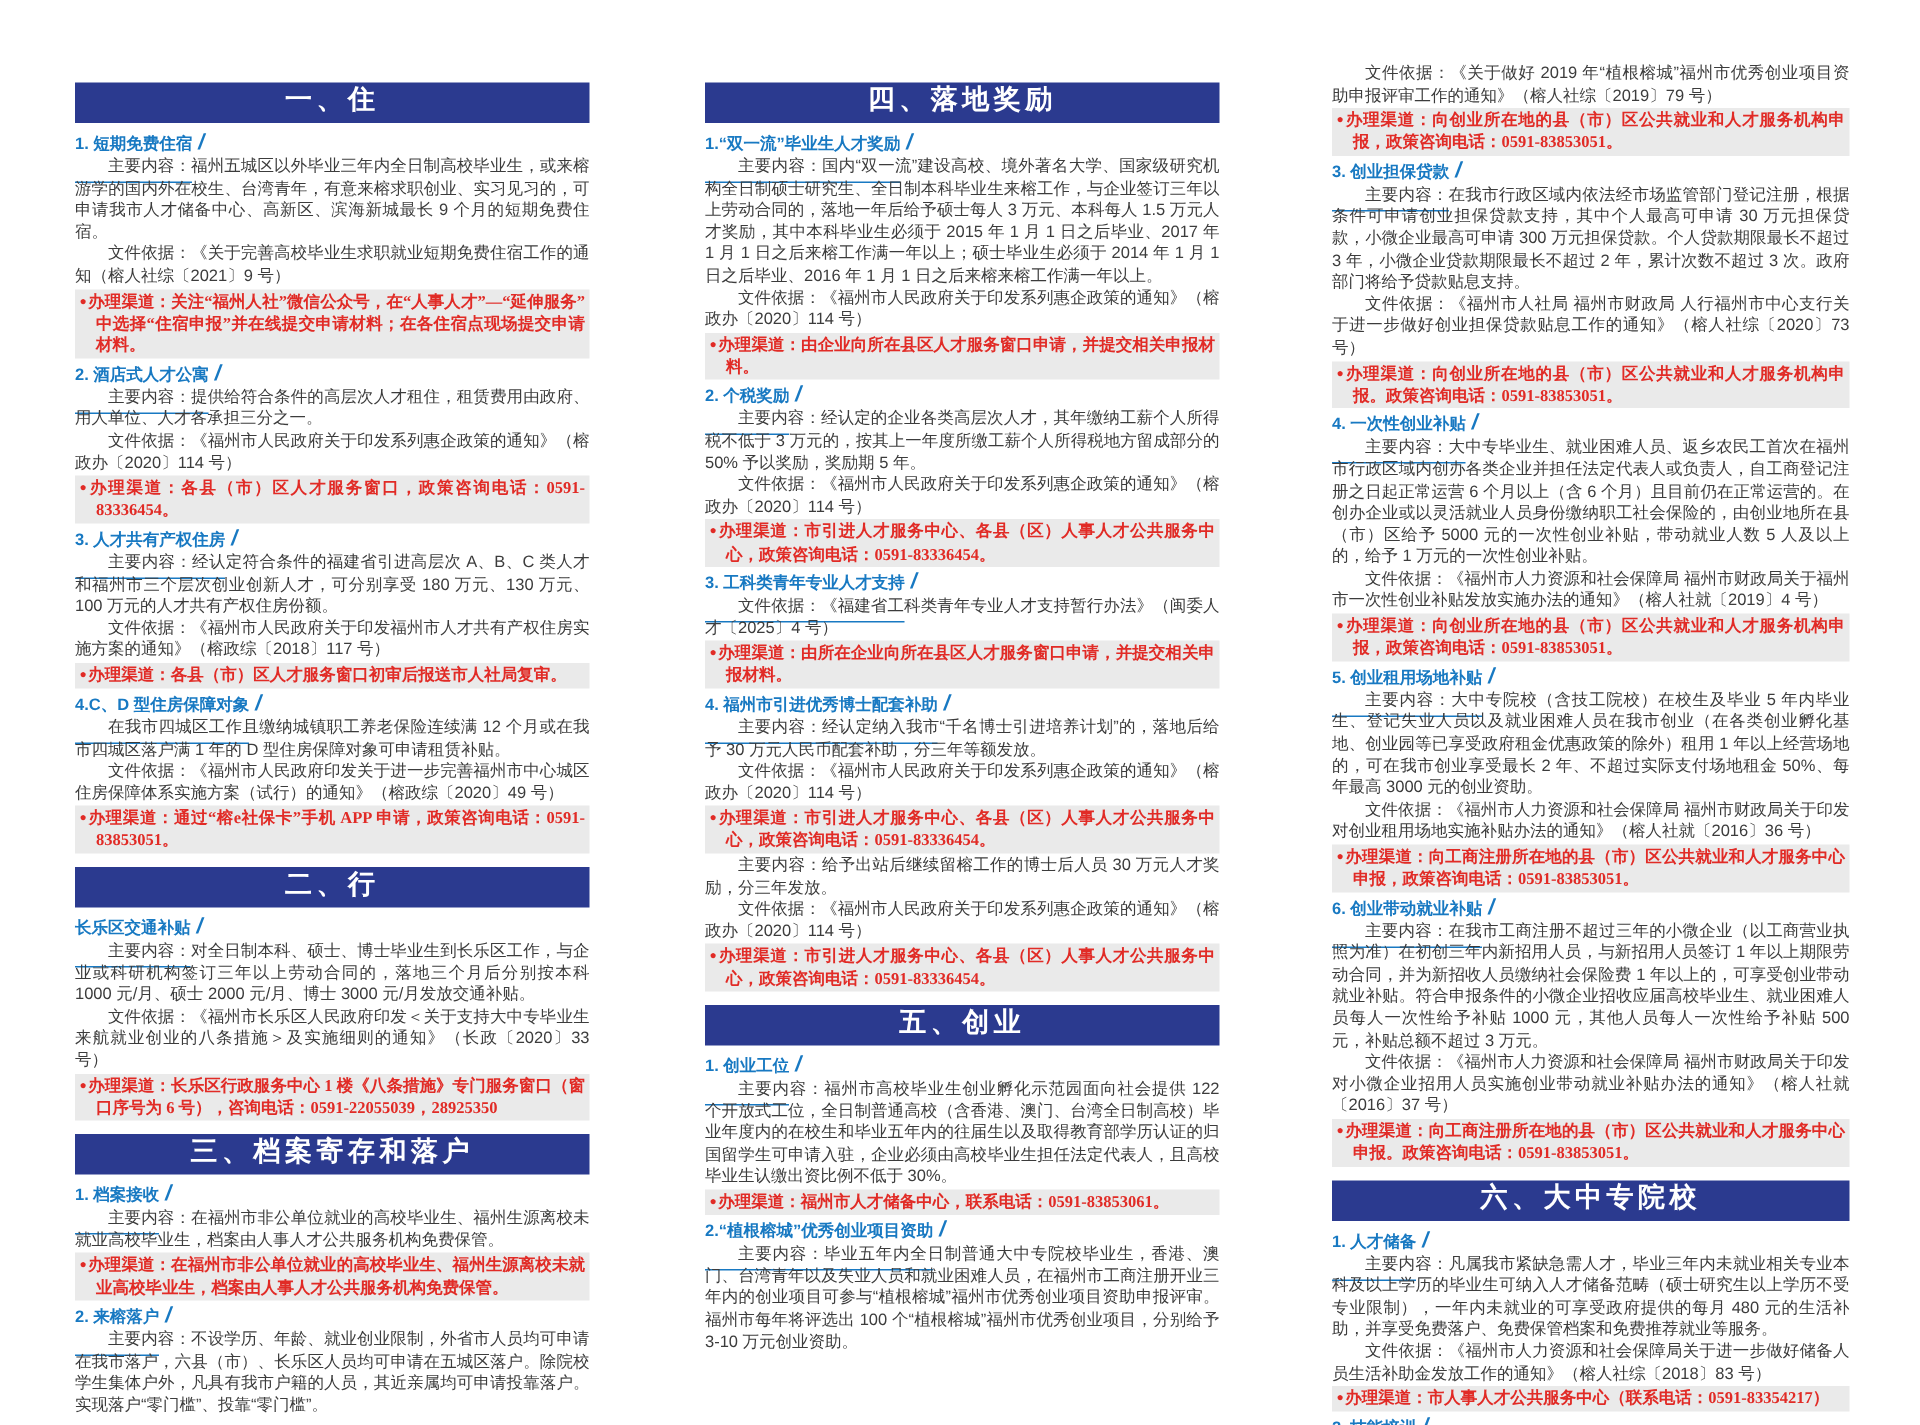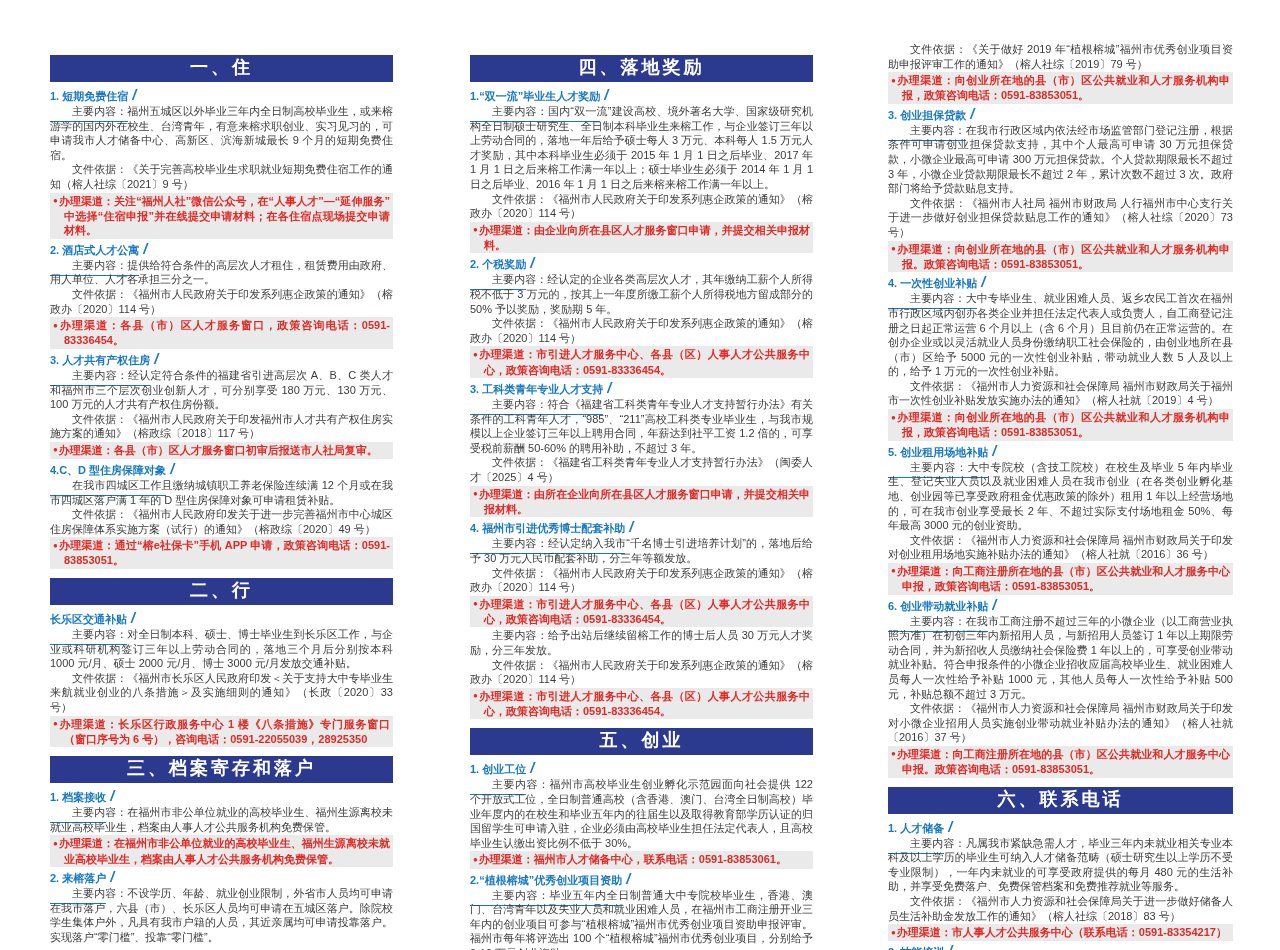--- a/index.html
+++ b/index.html
@@ -35,21 +35,21 @@
     font-style:italic; font-size:14.5px; font-weight:bold;
     margin-left:4px; color:var(--head-blue,#1879c2);
   }
 
   .body-para { margin:0; text-indent:2em; }
 
   .channel {
     background:var(--channel-bg,#eaeaea); color:var(--channel-red,#e12b26);
     font-weight:bold; padding:1px 3px; margin:1px 0;
   }
-  .channel .inner { display:block; padding-left:11px; text-indent:-11px; }
+  .channel .inner { display:block; padding-left:11px; text-indent:-11px;font-family:Liberation Serif, serif; }
   .channel .bullet { font-size:8px; vertical-align:1.5px; margin-right:1px; }
 </style>
 </head>
 <body>
 
 <div class="page" data-name="policy-brochure-page" style="--bar-bg: #2b3a8f; --bar-fg: #ffffff; --head-blue: #1879c2; --channel-red: #e12b26; --channel-bg: #eaeaea; --body-text: #3c3c3c;">
   <div class="col" data-name="column-1">
       <div class="bar" data-name="section-header-bar">一、住</div>
       <div class="policy-heading" data-name="policy-heading"><span class="ht" data-name="policy-heading-text">1. 短期免费住宿</span><span class="slash" data-name="heading-slash-mark">/</span></div>
       <p class="body-para" data-name="body-paragraph">主要内容：福州五城区以外毕业三年内全日制高校毕业生，或来榕游学的国内外在校生、台湾青年，有意来榕求职创业、实习见习的，可申请我市人才储备中心、高新区、滨海新城最长 9 个月的短期免费住宿。</p>
@@ -99,21 +99,20 @@
       <div class="channel" data-name="channel-note">
         <span class="inner" data-name="channel-note-text"><span class="bullet" data-name="bullet-icon">●</span>办理渠道：由企业向所在县区人才服务窗口申请，并提交相关申报材料。</span>
       </div>
       <div class="policy-heading" data-name="policy-heading"><span class="ht" data-name="policy-heading-text">2. 个税奖励</span><span class="slash" data-name="heading-slash-mark">/</span></div>
       <p class="body-para" data-name="body-paragraph">主要内容：经认定的企业各类高层次人才，其年缴纳工薪个人所得税不低于 3 万元的，按其上一年度所缴工薪个人所得税地方留成部分的 50% 予以奖励，奖励期 5 年。</p>
       <p class="body-para" data-name="body-paragraph">文件依据：《福州市人民政府关于印发系列惠企政策的通知》（榕政办〔2020〕114 号）</p>
       <div class="channel" data-name="channel-note">
         <span class="inner" data-name="channel-note-text"><span class="bullet" data-name="bullet-icon">●</span>办理渠道：市引进人才服务中心、各县（区）人事人才公共服务中心，政策咨询电话：0591-83336454。</span>
       </div>
       <div class="policy-heading" data-name="policy-heading"><span class="ht" data-name="policy-heading-text">3. 工科类青年专业人才支持</span><span class="slash" data-name="heading-slash-mark">/</span></div>
-      <p class="body-para" data-name="body-paragraph">主要内容：符合《福建省工科类青年专业人才支持暂行办法》有关条件的工科青年人才，“985”、“211”高校工科类专业毕业生，与我市规模以上企业签订三年以上聘用合同，年薪达到社平工资 1.2 倍的，可享受税前薪酬 50-60% 的聘用补助，不超过 3 年。</p>
       <p class="body-para" data-name="body-paragraph">文件依据：《福建省工科类青年专业人才支持暂行办法》（闽委人才〔2025〕4 号）</p>
       <div class="channel" data-name="channel-note">
         <span class="inner" data-name="channel-note-text"><span class="bullet" data-name="bullet-icon">●</span>办理渠道：由所在企业向所在县区人才服务窗口申请，并提交相关申报材料。</span>
       </div>
       <div class="policy-heading" data-name="policy-heading"><span class="ht" data-name="policy-heading-text">4. 福州市引进优秀博士配套补助</span><span class="slash" data-name="heading-slash-mark">/</span></div>
       <p class="body-para" data-name="body-paragraph">主要内容：经认定纳入我市“千名博士引进培养计划”的，落地后给予 30 万元人民币配套补助，分三年等额发放。</p>
       <p class="body-para" data-name="body-paragraph">文件依据：《福州市人民政府关于印发系列惠企政策的通知》（榕政办〔2020〕114 号）</p>
       <div class="channel" data-name="channel-note">
         <span class="inner" data-name="channel-note-text"><span class="bullet" data-name="bullet-icon">●</span>办理渠道：市引进人才服务中心、各县（区）人事人才公共服务中心，政策咨询电话：0591-83336454。</span>
       </div>
@@ -153,21 +152,21 @@
       <p class="body-para" data-name="body-paragraph">文件依据：《福州市人力资源和社会保障局 福州市财政局关于印发对创业租用场地实施补贴办法的通知》（榕人社就〔2016〕36 号）</p>
       <div class="channel" data-name="channel-note">
         <span class="inner" data-name="channel-note-text"><span class="bullet" data-name="bullet-icon">●</span>办理渠道：向工商注册所在地的县（市）区公共就业和人才服务中心申报，政策咨询电话：0591-83853051。</span>
       </div>
       <div class="policy-heading" data-name="policy-heading"><span class="ht" data-name="policy-heading-text">6. 创业带动就业补贴</span><span class="slash" data-name="heading-slash-mark">/</span></div>
       <p class="body-para" data-name="body-paragraph">主要内容：在我市工商注册不超过三年的小微企业（以工商营业执照为准）在初创三年内新招用人员，与新招用人员签订 1 年以上期限劳动合同，并为新招收人员缴纳社会保险费 1 年以上的，可享受创业带动就业补贴。符合申报条件的小微企业招收应届高校毕业生、就业困难人员每人一次性给予补贴 1000 元，其他人员每人一次性给予补贴 500 元，补贴总额不超过 3 万元。</p>
       <p class="body-para" data-name="body-paragraph">文件依据：《福州市人力资源和社会保障局 福州市财政局关于印发对小微企业招用人员实施创业带动就业补贴办法的通知》（榕人社就〔2016〕37 号）</p>
       <div class="channel" data-name="channel-note">
         <span class="inner" data-name="channel-note-text"><span class="bullet" data-name="bullet-icon">●</span>办理渠道：向工商注册所在地的县（市）区公共就业和人才服务中心申报。政策咨询电话：0591-83853051。</span>
       </div>
-      <div class="bar" data-name="section-header-bar">六、联系电话</div>
+      <div class="bar" data-name="section-header-bar">六、大中专院校</div>
       <div class="policy-heading" data-name="policy-heading"><span class="ht" data-name="policy-heading-text">1. 人才储备</span><span class="slash" data-name="heading-slash-mark">/</span></div>
       <p class="body-para" data-name="body-paragraph">主要内容：凡属我市紧缺急需人才，毕业三年内未就业相关专业本科及以上学历的毕业生可纳入人才储备范畴（硕士研究生以上学历不受专业限制），一年内未就业的可享受政府提供的每月 480 元的生活补助，并享受免费落户、免费保管档案和免费推荐就业等服务。</p>
       <p class="body-para" data-name="body-paragraph">文件依据：《福州市人力资源和社会保障局关于进一步做好储备人员生活补助金发放工作的通知》（榕人社综〔2018〕83 号）</p>
       <div class="channel" data-name="channel-note">
         <span class="inner" data-name="channel-note-text"><span class="bullet" data-name="bullet-icon">●</span>办理渠道：市人事人才公共服务中心（联系电话：0591-83354217）</span>
       </div>
       <div class="policy-heading" data-name="policy-heading"><span class="ht" data-name="policy-heading-text">2. 技能培训</span><span class="slash" data-name="heading-slash-mark">/</span></div>
     </div>
 </div>
 

